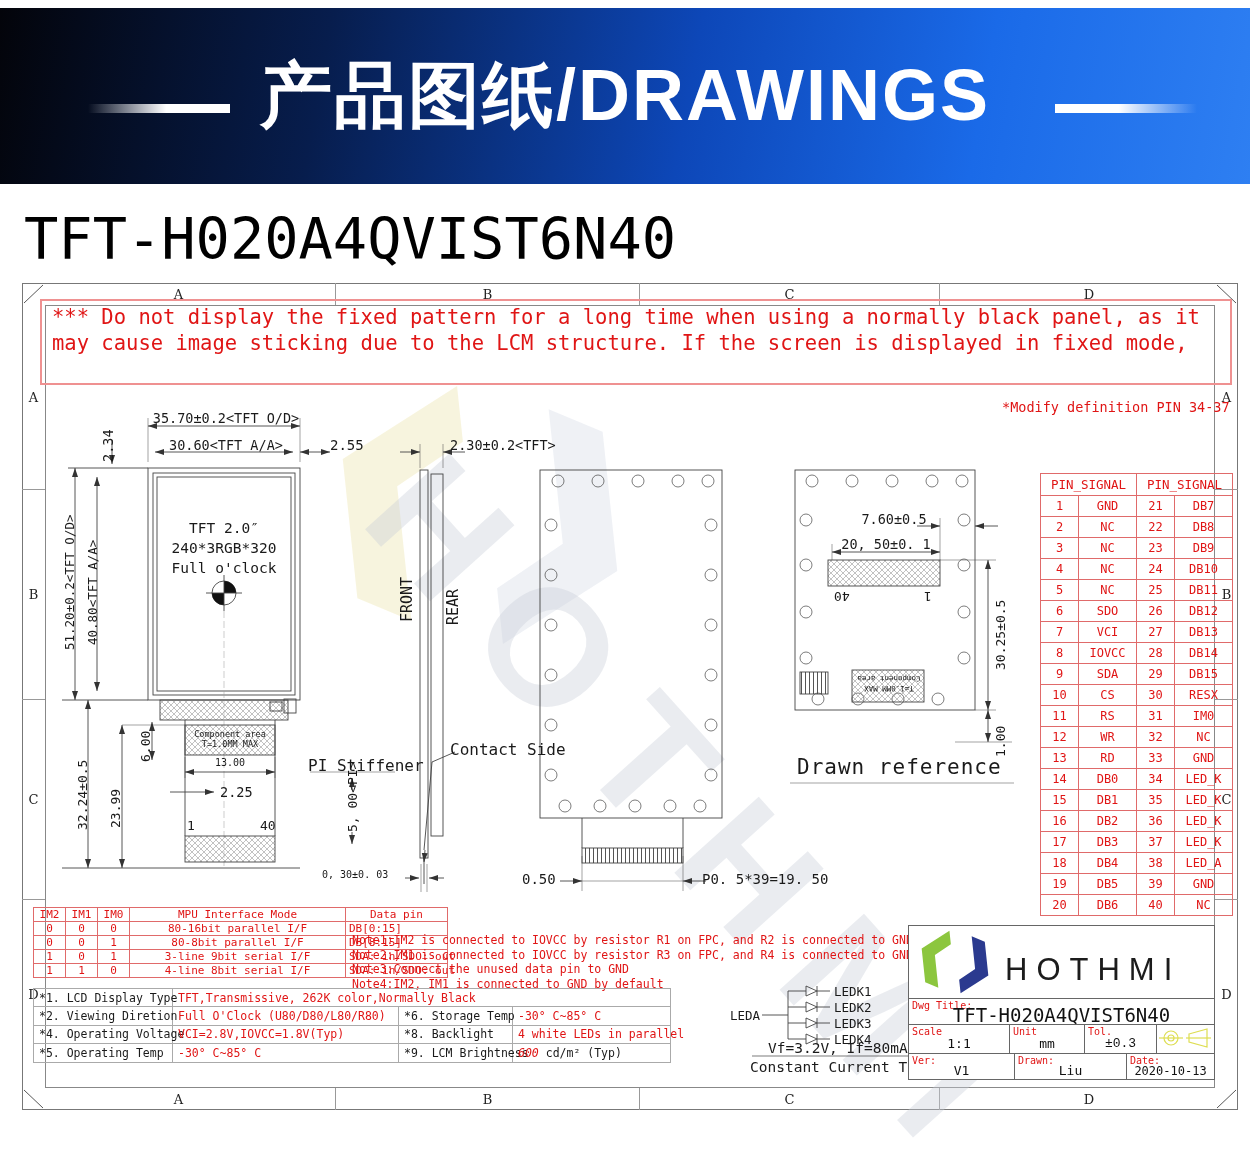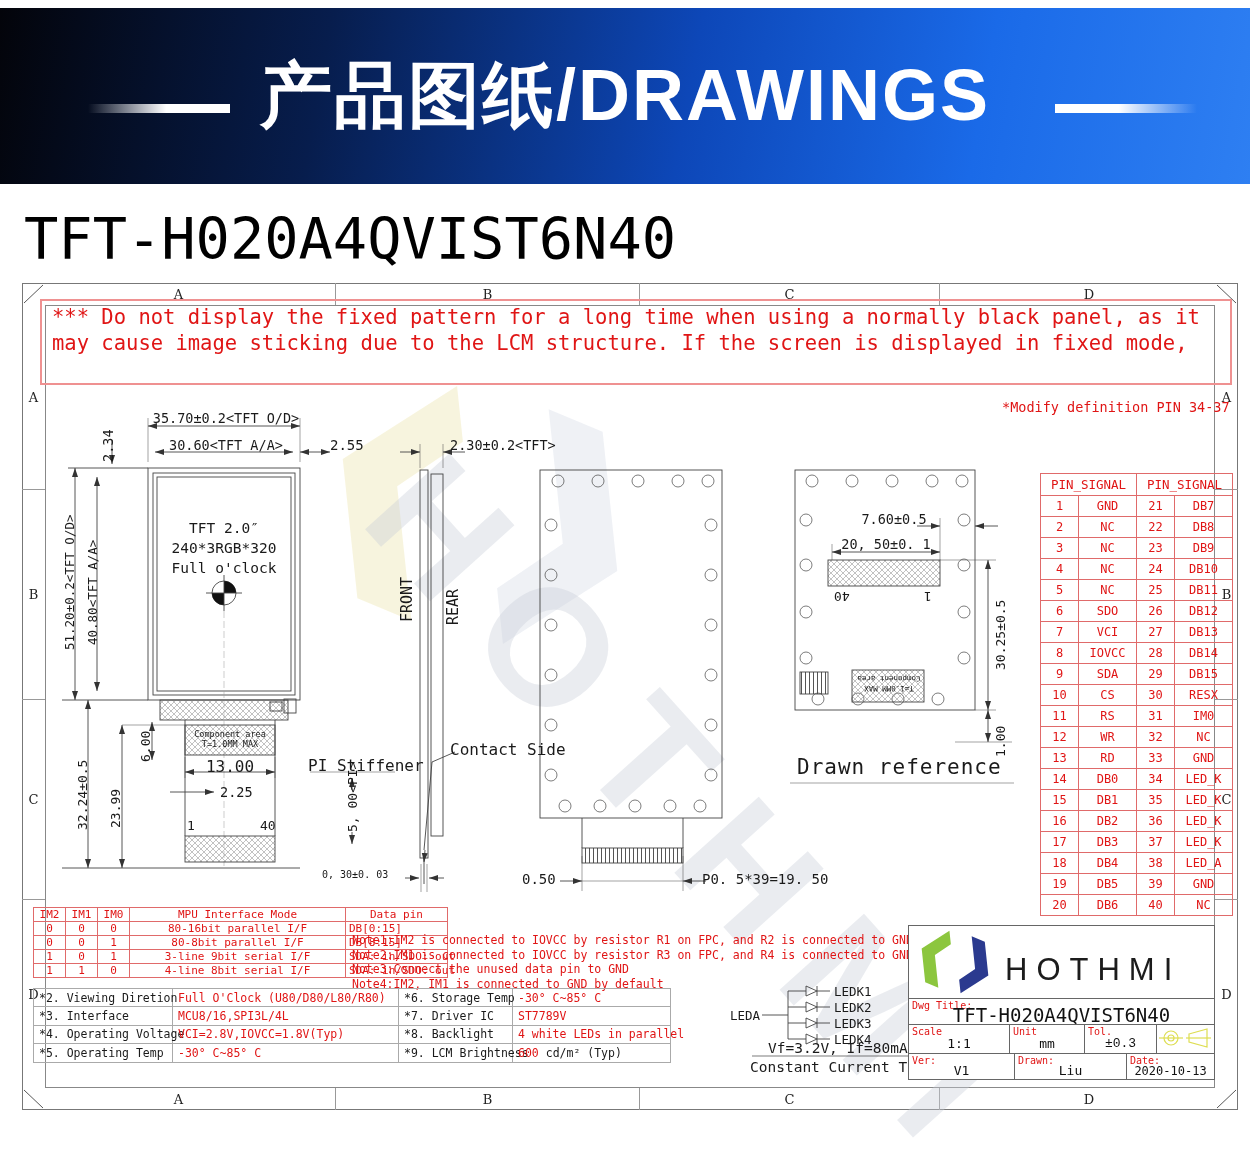--- a/index.html
+++ b/index.html
@@ -284,21 +284,21 @@
   <span class="lbl c" style="left:145px;top:410px;width:162px;font-size:13.5px;">35.70±0.2&lt;TFT O/D&gt;</span>
   <span class="lbl c" style="left:158px;top:437px;width:136px;font-size:13.5px;">30.60&lt;TFT A/A&gt;</span>
   <span class="lbl" style="left:330px;top:437px;font-size:14px;">2.55</span>
   <span class="lbl" style="left:450px;top:437px;font-size:13.5px;">2.30±0.2&lt;TFT&gt;</span>
   <span class="lbl rot" style="left:100px;top:462px;font-size:13.5px;">2.34</span>
   <span class="lbl rot" style="left:62px;top:650px;font-size:12.5px;">51.20±0.2&lt;TFT O/D&gt;</span>
   <span class="lbl rot" style="left:85px;top:645px;font-size:12.5px;">40.80&lt;TFT A/A&gt;</span>
   <span class="lbl rot" style="left:75px;top:830px;font-size:13px;">32.24±0.5</span>
   <span class="lbl rot" style="left:108px;top:828px;font-size:13px;">23.99</span>
   <span class="lbl rot" style="left:138px;top:762px;font-size:13px;">6.00</span>
-  <span class="lbl c" style="left:193px;top:757px;width:74px;font-size:16px;">13.00</span>
+  <span class="lbl c" style="left:193px;top:757px;width:74px;font-size:10px;">13.00</span>
   <span class="lbl" style="left:220px;top:784px;font-size:13.5px;">2.25</span>
   <span class="lbl rot" style="left:345px;top:832px;font-size:13px;">5, 00&lt;PI&gt;</span>
   <span class="lbl" style="left:322px;top:869px;font-size:10px;text-align:center;">0, 30±0. 03</span>
   <span class="lbl" style="left:522px;top:871px;font-size:14px;">0.50</span>
   <span class="lbl" style="left:702px;top:871px;font-size:14px;">P0. 5*39=19. 50</span>
   <span class="lbl c" style="left:852px;top:511px;width:84px;font-size:13.5px;">7.60±0.5</span>
   <span class="lbl c" style="left:835px;top:536px;width:102px;font-size:13.5px;">20, 50±0. 1</span>
   <span class="lbl rot" style="left:993px;top:670px;font-size:13px;">30.25±0.5</span>
   <span class="lbl rot" style="left:993px;top:757px;font-size:13px;">1.00</span>
 
@@ -549,43 +549,41 @@
     </div>
 
   <table class="spectable">
     <colgroup>
         <col style="width:139px">
         <col style="width:226px">
         <col style="width:114px">
         <col style="width:158px">
       </colgroup>
     <tbody>
+        <tr>
+      <td>*1. LCD Display Type</td>
+      <td class="v" colspan="3">TFT,Transmissive, 262K color,Normally Black</td>
+    </tr>
     <tr>
       <td>*2. Viewing Diretion</td>
       <td class="v">Full O'Clock (U80/D80/L80/R80)</td>
       <td>*6. Storage Temp</td>
       <td class="v">-30° C~85° C</td>
-    </tr>
-    <tr>
-      <td>*3. Interface</td>
-      <td class="v">MCU8/16,SPI3L/4L</td>
-      <td>*7. Driver IC</td>
-      <td class="v">ST7789V</td>
     </tr>
     <tr>
       <td>*4. Operating Voltage</td>
       <td class="v">VCI=2.8V,IOVCC=1.8V(Typ)</td>
       <td>*8. Backlight</td>
       <td class="v">4 white LEDs in parallel</td>
     </tr>
     <tr>
       <td>*5. Operating Temp</td>
       <td class="v">-30° C~85° C</td>
       <td>*9. LCM Brightness</td>
-      <td><span class="v" style="color:#e01515;">600</span><span> cd/m² (Typ)</span></td>
+      <td><span class="v" style="color:#e01515;font-style:italic;">600</span><span> cd/m² (Typ)</span></td>
     </tr>
   </tbody>
     </table>
 
   <div class="tblock">
     <svg style="position:absolute;left:6px;top:2px;" width="80" height="68" viewBox="0 0 64 60">
       <g transform="rotate(-6 32 30)">
         <path d="M30,2 L4,15 L4,45 L15,51 L15,22 L30,14 Z" fill="#8cc63e"></path>
         <path d="M34,58 L60,45 L60,15 L49,9 L49,38 L34,46 Z" fill="#2b3a8f"></path>
       </g>

